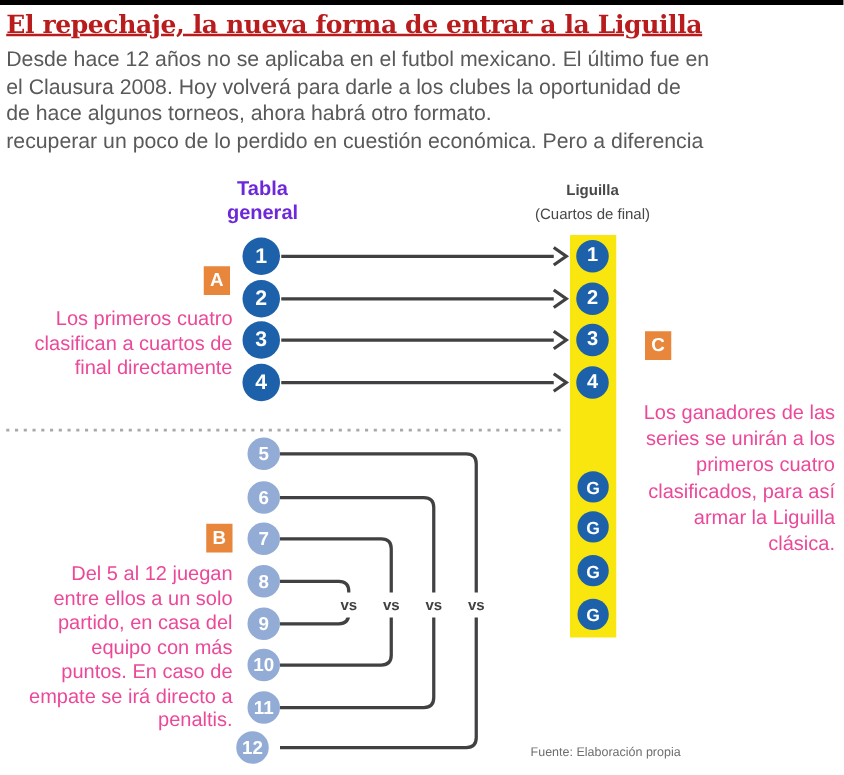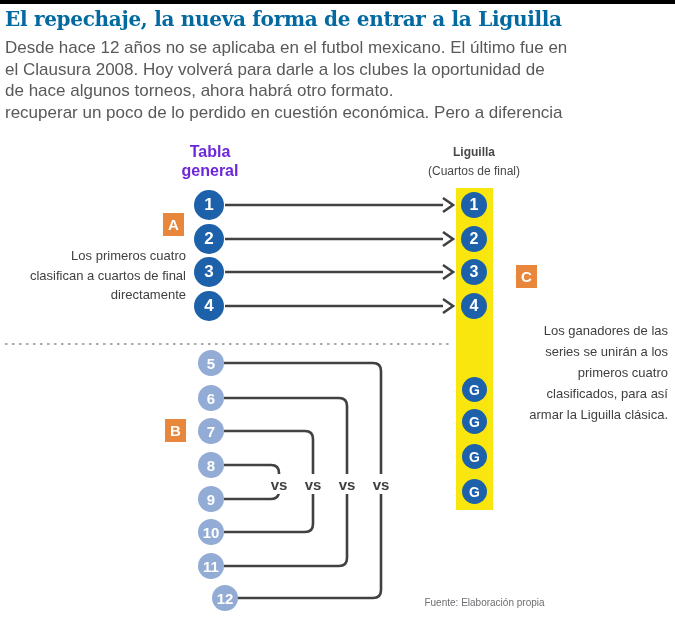--- a/index.html
+++ b/index.html
@@ -1,47 +1,47 @@
 <!DOCTYPE html>
 <html><head>
 <meta charset="utf-8">
 <style>
   html,body{margin:0;padding:0;background:#ffffff;}
   .page{position:relative;width:675px;height:620px;background:#ffffff;overflow:hidden;
         font-family:"Liberation Sans",sans-serif;}
   .topbar{position:absolute;left:0;top:0;width:675px;height:4px;background:#000000;}
   .title{position:absolute;left:5px;top:7px;width:660px;margin:0;
          font-family:"DejaVu Serif",serif;font-weight:bold;font-size:20px;
-         letter-spacing:-0.3px;color:#0369a1;}
+         letter-spacing:-0.3px;color:#b91c1c;text-decoration:underline;}
   .intro{position:absolute;left:5px;top:37px;width:665px;
          font-size:17px;line-height:21.5px;color:#58595b;}
   .hdr-left{position:absolute;left:170px;top:143px;width:80px;text-align:center;
             font-weight:bold;font-size:16px;line-height:18.5px;color:#6d28d9;}
   .hdr-right{position:absolute;left:394px;top:143px;width:160px;text-align:center;
              font-size:12px;line-height:18.5px;color:#47484a;}
   .hdr-right .b{font-weight:bold;}
   .yellowbar{position:absolute;left:456px;top:188px;width:37px;height:322px;background:#f9e60f;}
   .svglayer{position:absolute;left:0;top:0;width:675px;height:620px;}
   .circle{position:absolute;border-radius:50%;display:flex;align-items:center;justify-content:center;
           color:#ffffff;font-weight:bold;}
   .c-dark{background:#1c61a9;}
   .c-light{background:#92acd6;}
   .seedL{width:30px;height:30px;font-size:17px;}
   .seedR{width:26px;height:26px;font-size:16px;}
   .seedP{width:26px;height:26px;font-size:15px;}
   .seedG{width:25px;height:25px;font-size:14px;}
   .tag{position:absolute;width:21px;height:23px;background:#e8873c;color:#ffffff;
        font-weight:bold;font-size:15px;display:flex;align-items:center;justify-content:center;}
-  .note{position:absolute;font-size:13px;line-height:19.5px;color:#404040;}
+  .note{position:absolute;font-size:16px;line-height:19.5px;color:#ec4899;}
   .note-a{left:20px;top:246px;width:166px;text-align:right;}
   .note-b{left:20px;top:450px;width:166px;text-align:right;}
   .note-c{left:513px;top:295px;width:155px;text-align:right;line-height:21px;margin-top:25px;}
   .vs{position:absolute;top:474px;width:26px;height:20px;background:#ffffff;
       display:flex;align-items:center;justify-content:center;
-      font-size:15px;font-weight:600;color:#414042;}
+      font-size:12px;font-weight:600;color:#414042;}
   .source{position:absolute;left:300px;top:597px;width:369px;text-align:center;
           font-size:10px;color:#6d6e71;}
 </style>
 </head>
 <body>
 
 <div class="page">
   <div class="topbar"></div>
 
   <h1 class="title">El repechaje, la nueva forma de entrar a la Liguilla</h1>
@@ -98,34 +98,35 @@
   <div class="circle c-dark seedR" style="left:461px;top:259px;">3</div>
   <div class="circle c-dark seedR" style="left:461px;top:293px;">4</div>
 
   <div class="circle c-light seedP" style="left:198px;top:350px;">5</div>
   <div class="circle c-light seedP" style="left:198px;top:385px;">6</div>
   <div class="circle c-light seedP" style="left:198px;top:418px;">7</div>
   <div class="circle c-light seedP" style="left:198px;top:452px;">8</div>
   <div class="circle c-light seedP" style="left:198px;top:486px;">9</div>
   <div class="circle c-light seedP" style="left:198px;top:519px;">10</div>
   <div class="circle c-light seedP" style="left:198px;top:553px;">11</div>
-  <div class="circle c-light seedP" style="left:212px;top:585px;">12</div>
+  <div class="circle c-light seedP" style="left:189px;top:585px;">12</div>
 
   <div class="circle c-dark seedG" style="left:462px;top:377px;">G</div>
   <div class="circle c-dark seedG" style="left:462px;top:409px;">G</div>
   <div class="circle c-dark seedG" style="left:462px;top:444px;">G</div>
   <div class="circle c-dark seedG" style="left:462px;top:479px;">G</div>
 
   <div class="vs" style="left:266px;">vs</div>
   <div class="vs" style="left:300px;">vs</div>
   <div class="vs" style="left:334px;">vs</div>
   <div class="vs" style="left:368px;">vs</div>
 
   <div class="tag" style="left:163px;top:213px;">A</div>
   <div class="note note-a">Los primeros cuatro clasifican a cuartos de final directamente</div>
 
   <div class="tag" style="left:165px;top:419px;">B</div>
+  <div class="note note-b">Del 5 al 12 juegan entre ellos a un solo partido, en casa del equipo con más puntos. En caso de empate se irá directo a penaltis.</div>
 
   <div class="tag" style="left:516px;top:265px;">C</div>
   <div class="note note-c">Los ganadores de las series se unirán a los primeros cuatro clasificados, para así armar la Liguilla clásica.</div>
 
   <div class="source">Fuente: Elaboración propia</div>
 </div>
 
 </body></html>

